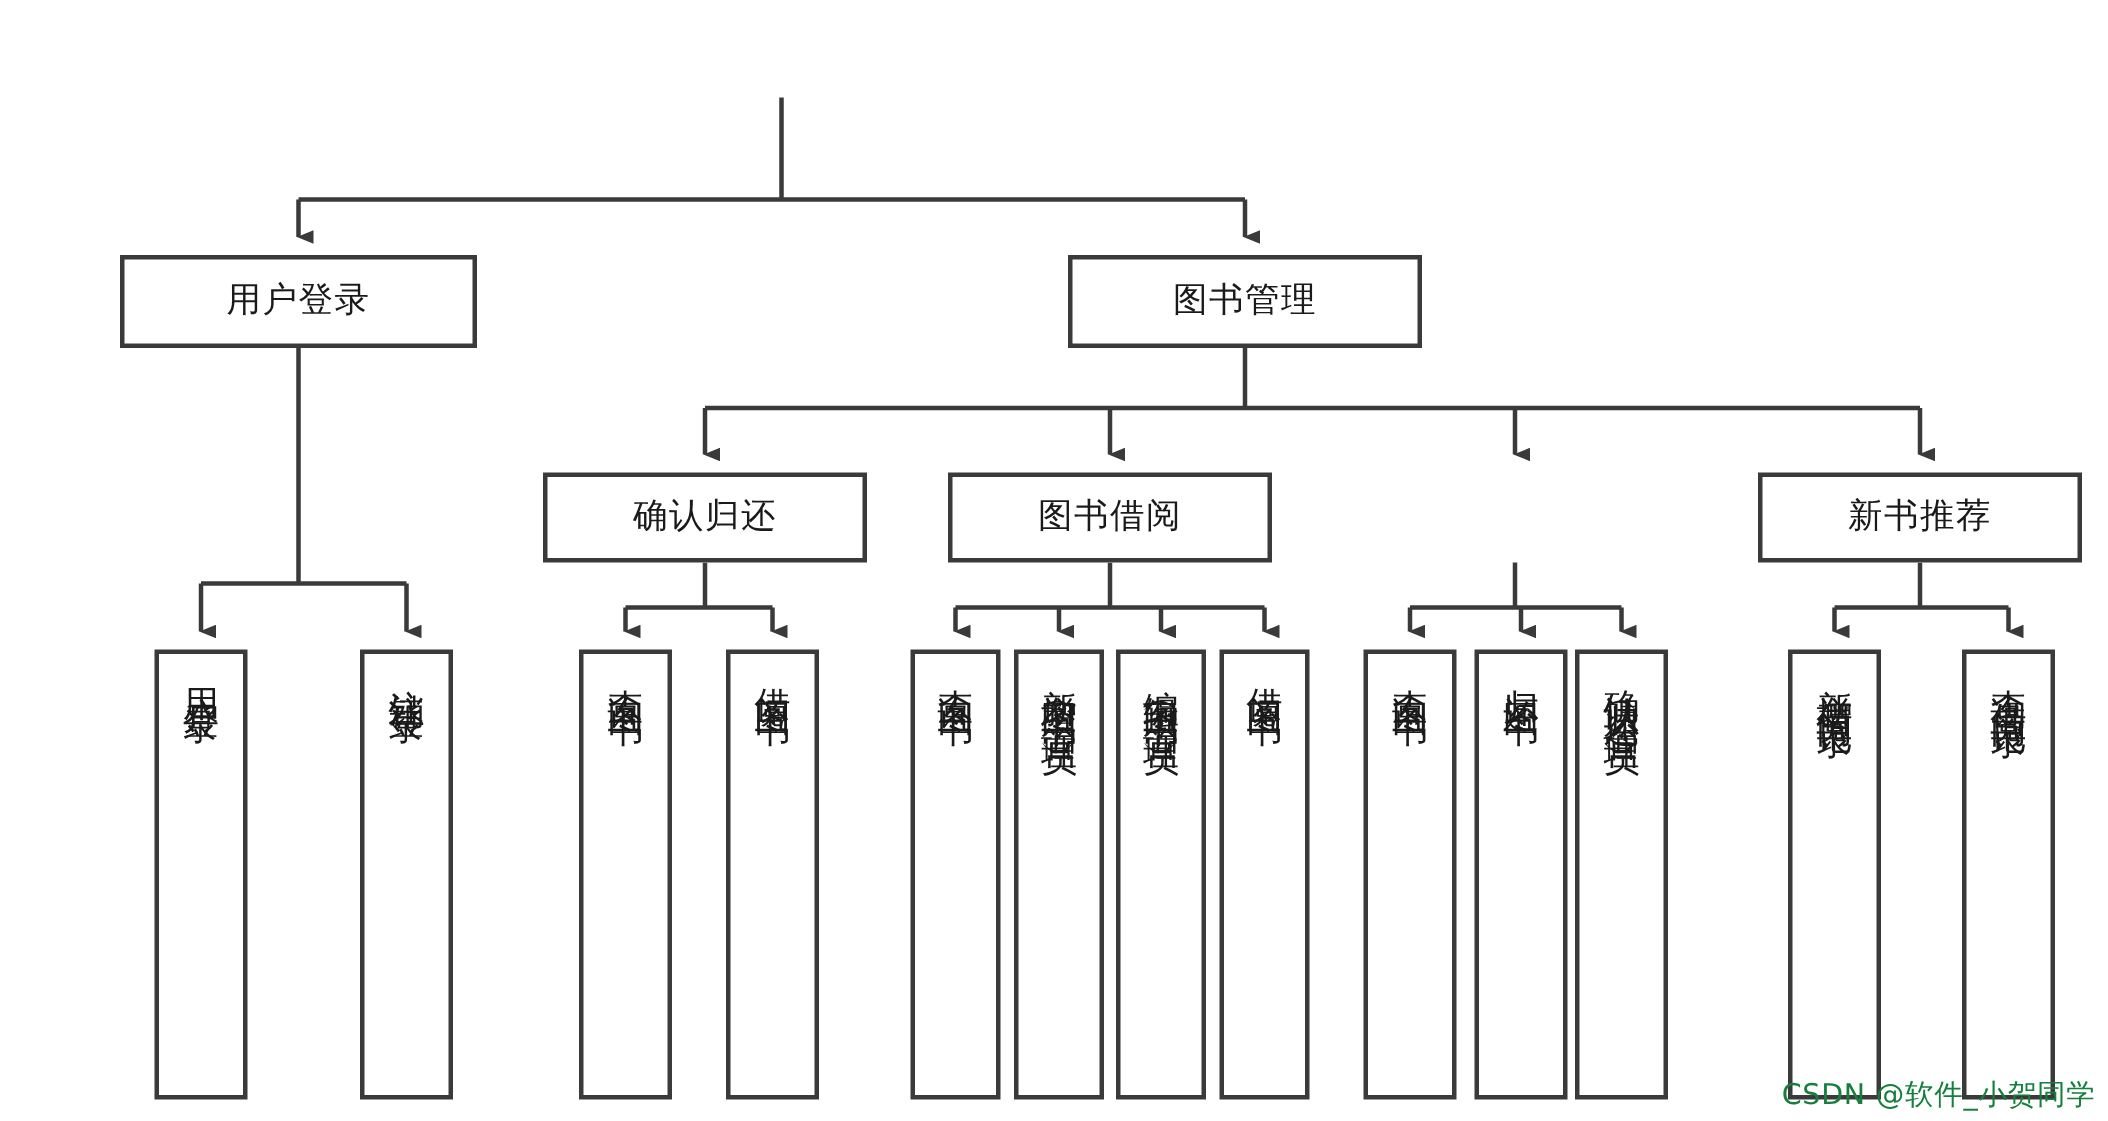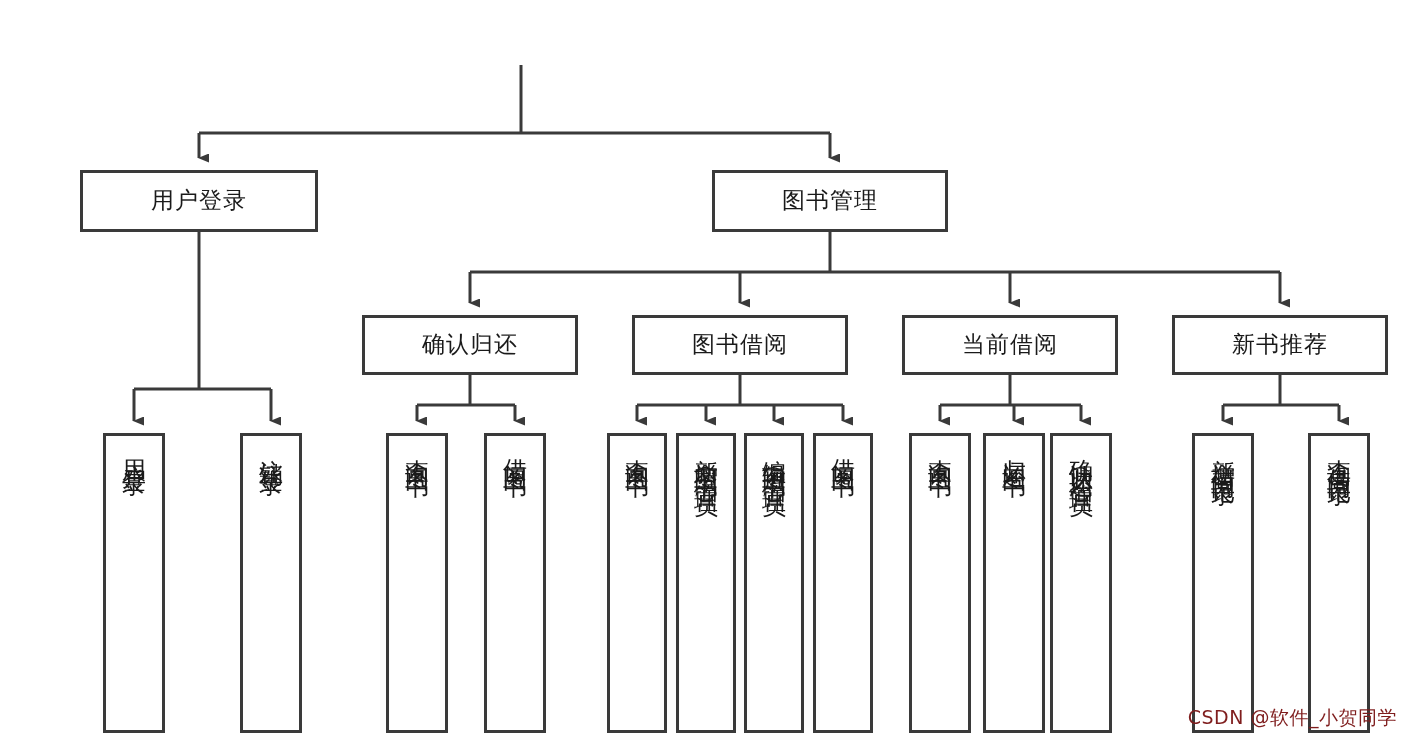--- a/index.html
+++ b/index.html
@@ -61,23 +61,23 @@
     writing-mode: vertical-rl;
     text-orientation: upright;
     font-size: 24px;
     letter-spacing: 5px;
     line-height: 1;
     white-space: nowrap;
   }
   #watermark {
     position: absolute;
     right: 8px;
-    bottom: 16px;
+    bottom: 4px;
     font-size: 19px;
-    color: #7f1d1d;
+    color: #15803d;
     letter-spacing: 0.5px;
     z-index: 5;
     white-space: nowrap;
     font-family: "DejaVu Sans", "Liberation Sans", sans-serif;
   }
 </style>
 </head>
 <body>
 
 <div id="diagram-canvas">
@@ -139,23 +139,20 @@
   <div class="node horiz" id="node-l2-1" style="left: 712px; top: 170px; width: 236px; height: 62px;">
     <span class="node-label">图书管理</span>
   </div>
 
   <div class="node horiz" id="node-l3-0" style="left: 362px; top: 315px; width: 216px; height: 60px;">
     <span class="node-label">确认归还</span>
   </div>
   <div class="node horiz" id="node-l3-1" style="left: 632px; top: 315px; width: 216px; height: 60px;">
     <span class="node-label">图书借阅</span>
   </div>
-  <div class="node horiz" id="node-l3-2" style="left: 902px; top: 315px; width: 216px; height: 60px;">
-    <span class="node-label">当前借阅</span>
-  </div>
   <div class="node horiz" id="node-l3-3" style="left: 1172px; top: 315px; width: 216px; height: 60px;">
     <span class="node-label">新书推荐</span>
   </div>
 
   <div class="node leaf" id="node-leaf-0" style="left: 103px; top: 433px; width: 62px; height: 300px;">
     <span class="node-label">用户登录</span>
   </div>
   <div class="node leaf" id="node-leaf-1" style="left: 240px; top: 433px; width: 62px; height: 300px;">
     <span class="node-label">注销登录</span>
   </div>

